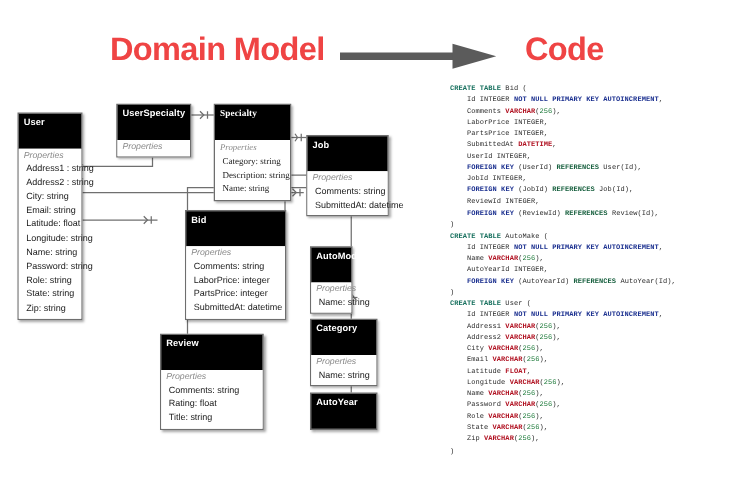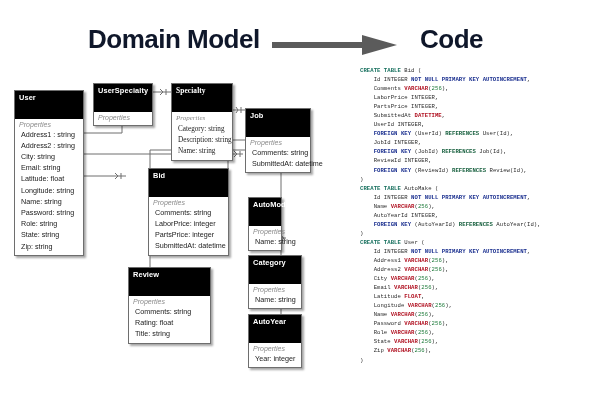--- a/index.html
+++ b/index.html
@@ -4,21 +4,21 @@
 <style>
   html,body{margin:0;padding:0;}
   body{
     width:600px;height:400px;overflow:hidden;background:#ffffff;
     font-family:"Liberation Sans", sans-serif;position:relative;
   }
   #canvas{position:relative;width:600px;height:400px;}
 
   
   .hdr-text{
-    position:absolute;font-weight:bold;color:#0f172a;
+    position:absolute;font-weight:bold;color:#ef4444;
     font-size:26px;letter-spacing:-0.5px;white-space:nowrap;
   }
   #hdr-domain{left:88px;top:24px;}
   #hdr-code{left:420px;top:24px;}
   #hdr-arrow{position:absolute;left:272px;top:33px;width:125px;height:24px;}
 
   
   .entity{
     position:absolute;background:#ffffff;border:1px solid #6e6e6e;
     box-shadow:1.5px 1.5px 2px rgba(0,0,0,0.35);
@@ -103,21 +103,21 @@
       <path d="M281,232 L281,256"></path>
       <path d="M277,240 L281,235 L285,240"></path>
       <path d="M276,238 L286,238"></path>
 
       <path d="M281,290 L281,315"></path>
       <path d="M277,298 L281,293 L285,298"></path>
       <path d="M276,296 L286,296"></path>
     </g>
   </svg>
 
-  <div class="entity" style="left:14px;top:90px;width:70px;">
+  <div class="entity" style="left:14px;top:90px;width:52px;">
     <div class="ent-title">User</div>
     <div class="ent-body">
       <div class="ent-props">Properties</div>
       <div class="ent-attr">Address1 : string</div>
       <div class="ent-attr">Address2 : string</div>
       <div class="ent-attr">City: string</div>
       <div class="ent-attr">Email: string</div>
       <div class="ent-attr">Latitude: float</div>
       <div class="ent-attr">Longitude: string</div>
       <div class="ent-attr">Name: string</div>
@@ -186,21 +186,17 @@
   <div class="entity" style="left:248px;top:255px;width:54px;">
     <div class="ent-title">Category</div>
     <div class="ent-body">
       <div class="ent-props">Properties</div>
       <div class="ent-attr">Name: string</div>
     </div>
   </div>
 
   <div class="entity" style="left:248px;top:314px;width:54px;">
     <div class="ent-title">AutoYear</div>
-    <div class="ent-body">
-      <div class="ent-props">Properties</div>
-      <div class="ent-attr">Year: integer</div>
-    </div>
   </div>
 
   <div id="code"><span class="ln"><span class="kw">CREATE TABLE </span><span class="pln">Bid (</span></span><span class="ln"><span class="pln">    Id INTEGER </span><span class="cons">NOT NULL PRIMARY KEY AUTOINCREMENT</span><span class="pln">,</span></span><span class="ln"><span class="pln">    Comments </span><span class="type">VARCHAR</span><span class="pln">(</span><span class="num">256</span><span class="pln">),</span></span><span class="ln"><span class="pln">    LaborPrice INTEGER,</span></span><span class="ln"><span class="pln">    PartsPrice INTEGER,</span></span><span class="ln"><span class="pln">    SubmittedAt </span><span class="type">DATETIME</span><span class="pln">,</span></span><span class="ln"><span class="pln">    UserId INTEGER,</span></span><span class="ln"><span class="pln">    </span><span class="cons">FOREIGN KEY</span><span class="pln"> (UserId) </span><span class="ref">REFERENCES</span><span class="pln"> User(Id),</span></span><span class="ln"><span class="pln">    JobId INTEGER,</span></span><span class="ln"><span class="pln">    </span><span class="cons">FOREIGN KEY</span><span class="pln"> (JobId) </span><span class="ref">REFERENCES</span><span class="pln"> Job(Id),</span></span><span class="ln"><span class="pln">    ReviewId INTEGER,</span></span><span class="ln"><span class="pln">    </span><span class="cons">FOREIGN KEY</span><span class="pln"> (ReviewId) </span><span class="ref">REFERENCES</span><span class="pln"> Review(Id),</span></span><span class="ln"><span class="pln">)</span></span><span class="ln"><span class="kw">CREATE TABLE </span><span class="pln">AutoMake (</span></span><span class="ln"><span class="pln">    Id INTEGER </span><span class="cons">NOT NULL PRIMARY KEY AUTOINCREMENT</span><span class="pln">,</span></span><span class="ln"><span class="pln">    Name </span><span class="type">VARCHAR</span><span class="pln">(</span><span class="num">256</span><span class="pln">),</span></span><span class="ln"><span class="pln">    AutoYearId INTEGER,</span></span><span class="ln"><span class="pln">    </span><span class="cons">FOREIGN KEY</span><span class="pln"> (AutoYearId) </span><span class="ref">REFERENCES</span><span class="pln"> AutoYear(Id),</span></span><span class="ln"><span class="pln">)</span></span><span class="ln"><span class="kw">CREATE TABLE </span><span class="pln">User (</span></span><span class="ln"><span class="pln">    Id INTEGER </span><span class="cons">NOT NULL PRIMARY KEY AUTOINCREMENT</span><span class="pln">,</span></span><span class="ln"><span class="pln">    Address1 </span><span class="type">VARCHAR</span><span class="pln">(</span><span class="num">256</span><span class="pln">),</span></span><span class="ln"><span class="pln">    Address2 </span><span class="type">VARCHAR</span><span class="pln">(</span><span class="num">256</span><span class="pln">),</span></span><span class="ln"><span class="pln">    City </span><span class="type">VARCHAR</span><span class="pln">(</span><span class="num">256</span><span class="pln">),</span></span><span class="ln"><span class="pln">    Email </span><span class="type">VARCHAR</span><span class="pln">(</span><span class="num">256</span><span class="pln">),</span></span><span class="ln"><span class="pln">    Latitude </span><span class="type">FLOAT</span><span class="pln">,</span></span><span class="ln"><span class="pln">    Longitude </span><span class="type">VARCHAR</span><span class="pln">(</span><span class="num">256</span><span class="pln">),</span></span><span class="ln"><span class="pln">    Name </span><span class="type">VARCHAR</span><span class="pln">(</span><span class="num">256</span><span class="pln">),</span></span><span class="ln"><span class="pln">    Password </span><span class="type">VARCHAR</span><span class="pln">(</span><span class="num">256</span><span class="pln">),</span></span><span class="ln"><span class="pln">    Role </span><span class="type">VARCHAR</span><span class="pln">(</span><span class="num">256</span><span class="pln">),</span></span><span class="ln"><span class="pln">    State </span><span class="type">VARCHAR</span><span class="pln">(</span><span class="num">256</span><span class="pln">),</span></span><span class="ln"><span class="pln">    Zip </span><span class="type">VARCHAR</span><span class="pln">(</span><span class="num">256</span><span class="pln">),</span></span><span class="ln"><span class="pln">)</span></span></div>
 
 </div>
 
 </body></html>

